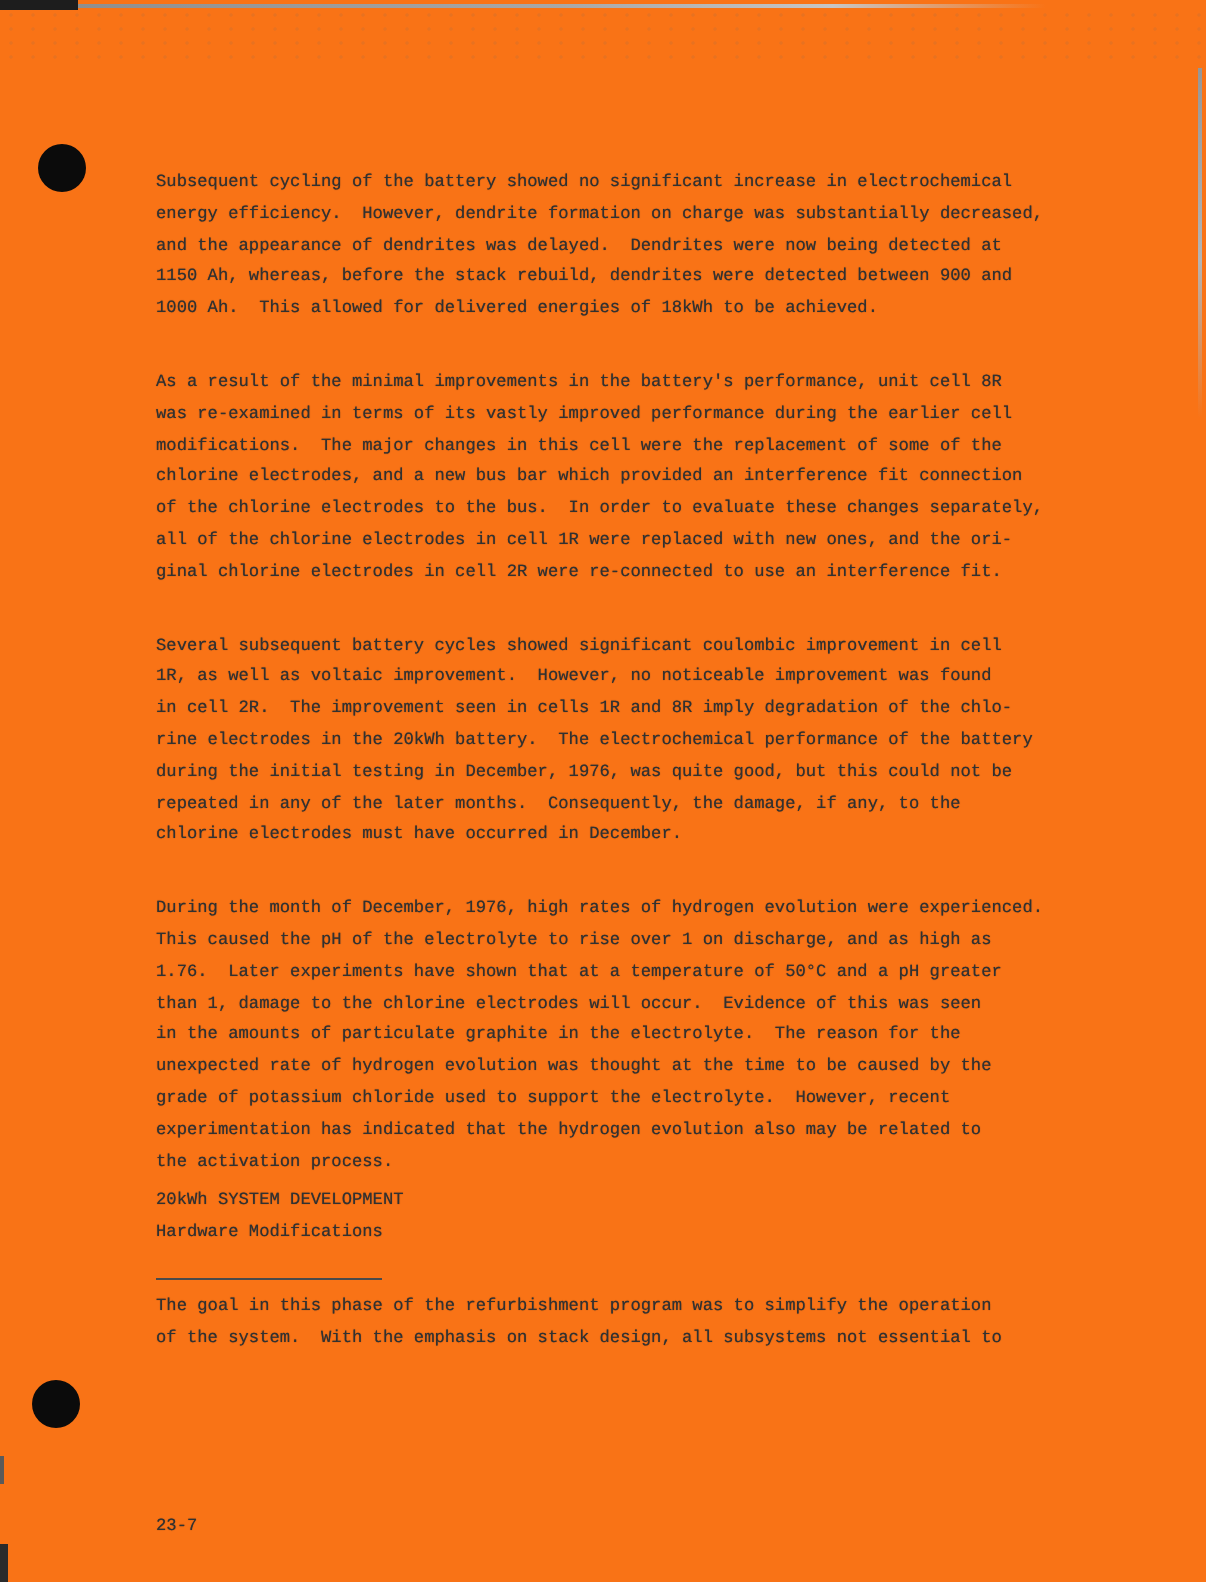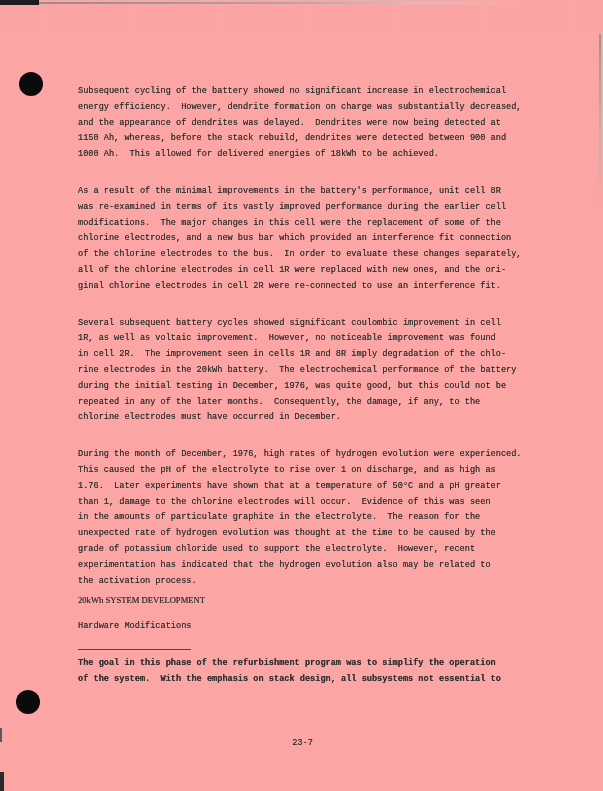--- a/index.html
+++ b/index.html
@@ -1,21 +1,21 @@
 <!DOCTYPE html>
 <html><head>
 <meta charset="utf-8">
 <style>
   html, body { margin: 0; padding: 0; background: #ffffff; }
 
   .scan-page {
     position: relative;
     width: 603px;
     height: 791px;
-    background: #fca5a5;
+    background: #f97316;
     overflow: hidden;
     font-family: "Liberation Mono", "DejaVu Sans Mono", monospace;
     color: #313131;
   }
 
   
   .doc-body {
     position: absolute;
     left: 78px;
     top: 84px;
@@ -23,35 +23,35 @@
   }
   .para, .section-heading, .subsection-heading, .page-number {
     font-size: 8.6px;
     line-height: 15.8px;
     white-space: pre;
     letter-spacing: 0;
     text-shadow: 0 0 0.5px rgba(45,45,45,0.75);
   }
   .para { margin: 0 0 21px 0; }
   .para.before-heading { margin-bottom: 4px; }
-  .section-heading { margin: 0 0 10px 0; font-weight: normal; font-family: Liberation Serif, serif; }
+  .section-heading { margin: 0 0 0 0; font-weight: normal; }
   .subsection-heading { margin: 0 0 6px 0; font-weight: normal; }
   .subsection-heading .underlined {
     display: inline-block;
     border-bottom: 1px solid #4a4a4a;
     padding-bottom: 14px;
   }
-  .closing-para { margin-bottom: 0; font-weight: bold; }
+  .closing-para { margin-bottom: 0; }
 
   .page-number {
     position: absolute;
     left: 78px;
-    top: 736px;
+    top: 756px;
     width: 449px;
-    text-align: center;
+    text-align: left;
   }
 
   
   .hole {
     position: absolute;
     width: 24px;
     height: 24px;
     border-radius: 50%;
     background: #0b0b0b;
   }

